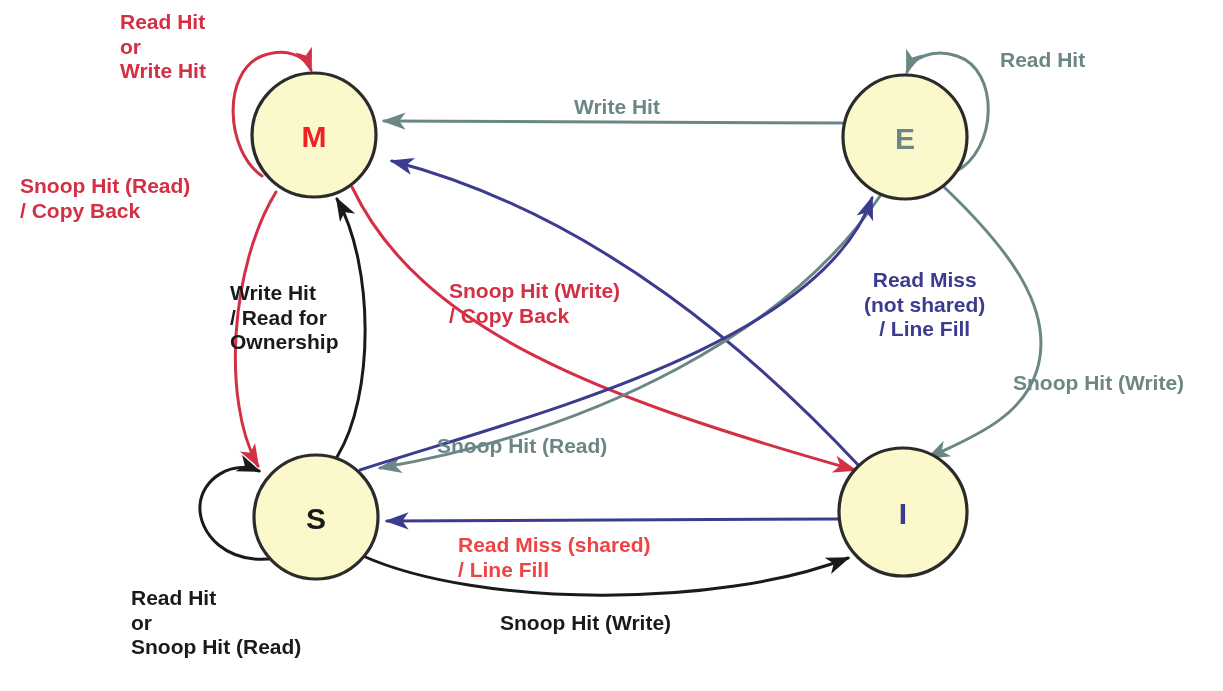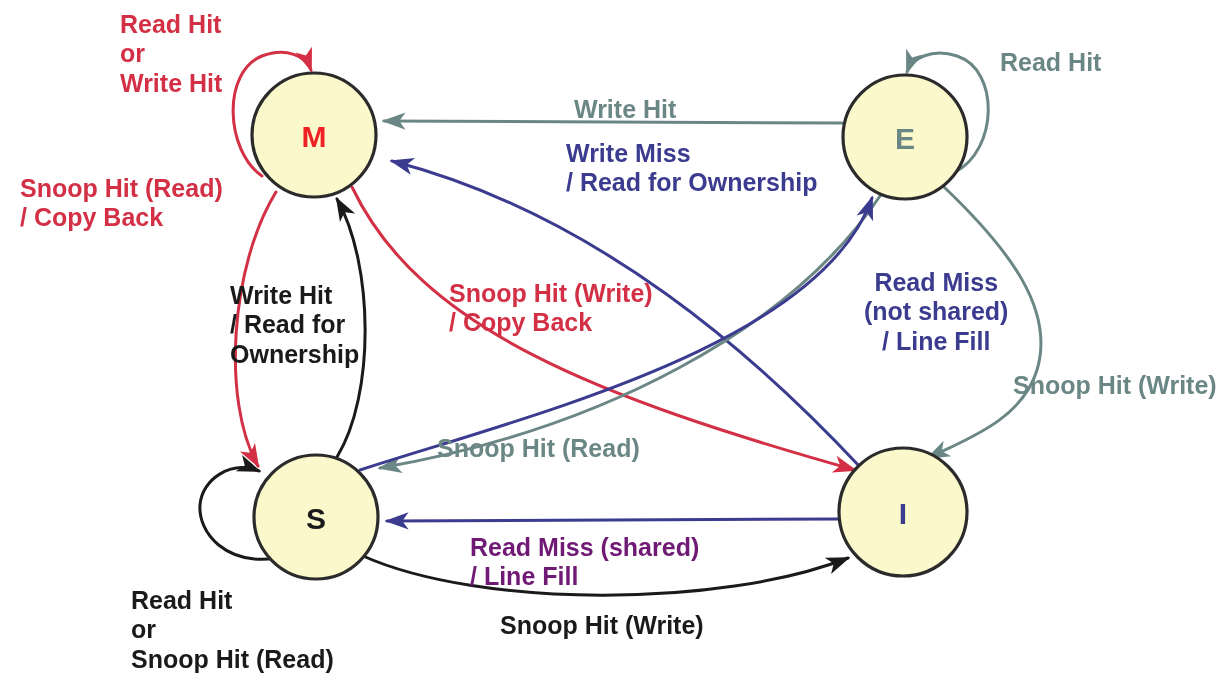--- a/index.html
+++ b/index.html
@@ -6,21 +6,21 @@
   html,body{margin:0;padding:0;background:#ffffff;}
   body{width:1223px;height:691px;overflow:hidden;
        font-family:"Liberation Sans", sans-serif;}
   #stage{position:relative;width:1223px;height:691px;background:#ffffff;}
   svg#diagram{position:absolute;left:0;top:0;width:1223px;height:691px;}
   .node-circle{stroke:#2b2b2b;stroke-width:3.2;}
   .node-label{font-family:"Liberation Sans", sans-serif;font-weight:bold;
               font-size:30px;text-anchor:middle;dominant-baseline:central;}
   .edge{fill:none;stroke-width:3;stroke-linecap:round;}
   .lbl{position:absolute;font-family:"Liberation Sans", sans-serif;
-       font-weight:bold;font-size:25px;line-height:1.17;white-space:pre;}
+       font-weight:bold;font-size:21px;line-height:1.17;white-space:pre;}
 </style>
 </head>
 <body>
 
 <div id="stage">
 
   <svg id="diagram" viewBox="0 0 1223 691">
     <defs>
       <marker id="ah-red" markerWidth="9" markerHeight="9" refX="7.4" refY="3.2" orient="auto" markerUnits="strokeWidth">
         <path d="M0.2,0.3 L8.2,3.2 L0.2,6.1 L2.3,3.2 Z" fill="#d32f45"></path>
@@ -88,39 +88,37 @@
 Write Hit</div>
 
   <div class="lbl" style="left:1000px;top:48px;color:#6b8785;">Read Hit</div>
 
   <div class="lbl" style="left:131px;top:586px;color:#1a1a1a;">Read Hit
 or
 Snoop Hit (Read)</div>
 
   <div class="lbl" style="left:574px;top:95px;color:#6b8785;">Write Hit</div>
 
-  <div class="lbl" style="left:566px;top:139px;color:#3b3b8f;">Write Miss
-/ Read for Ownership</div>
 
   <div class="lbl" style="left:20px;top:174px;color:#d32f45;">Snoop Hit (Read)
 / Copy Back</div>
 
   <div class="lbl" style="left:230px;top:281px;color:#1a1a1a;">Write Hit
 / Read for
 Ownership</div>
 
   <div class="lbl" style="left:449px;top:279px;color:#d32f45;">Snoop Hit (Write)
 / Copy Back</div>
 
   <div class="lbl" style="left:437px;top:434px;color:#6b8785;">Snoop Hit (Read)</div>
 
   <div class="lbl" style="left:864px;top:268px;color:#3b3b8f;text-align:center;">Read Miss
 (not shared)
 / Line Fill</div>
 
   <div class="lbl" style="left:1013px;top:371px;color:#6b8785;">Snoop Hit (Write)</div>
 
-  <div class="lbl" style="left:470px;top:533px;color:#701a75;">Read Miss (shared)
+  <div class="lbl" style="left:458px;top:533px;color:#ef4444;">Read Miss (shared)
 / Line Fill</div>
 
   <div class="lbl" style="left:500px;top:611px;color:#1a1a1a;">Snoop Hit (Write)</div>
 
 </div>
 
 </body></html>

